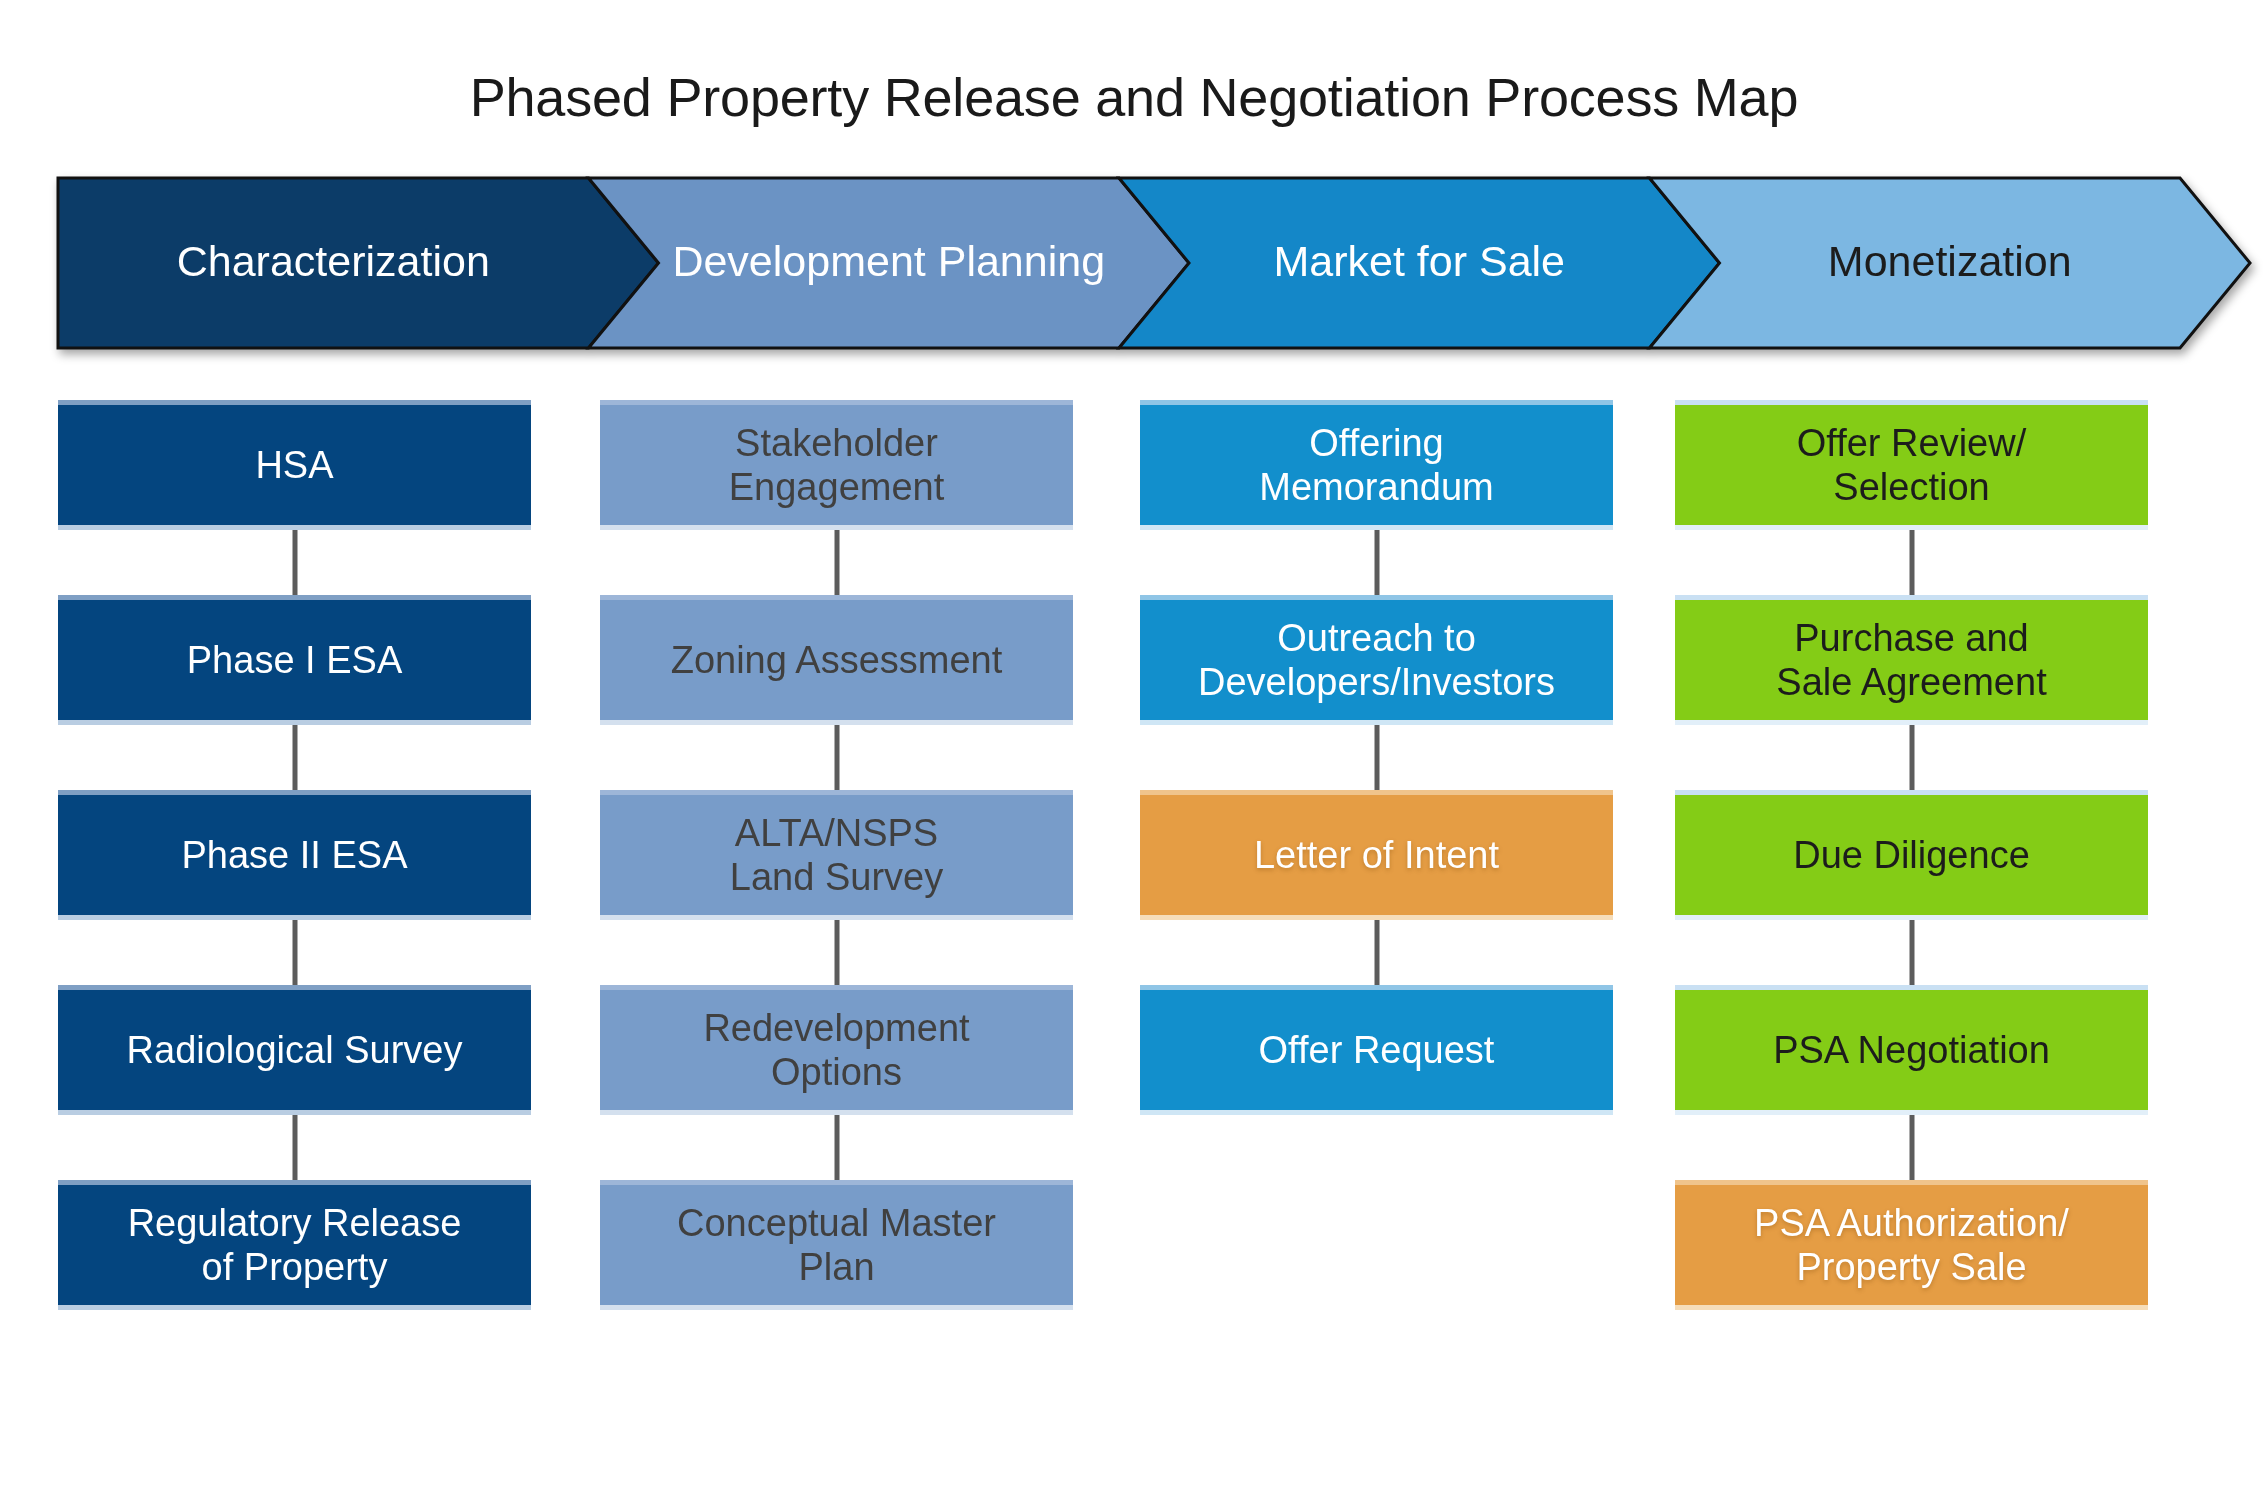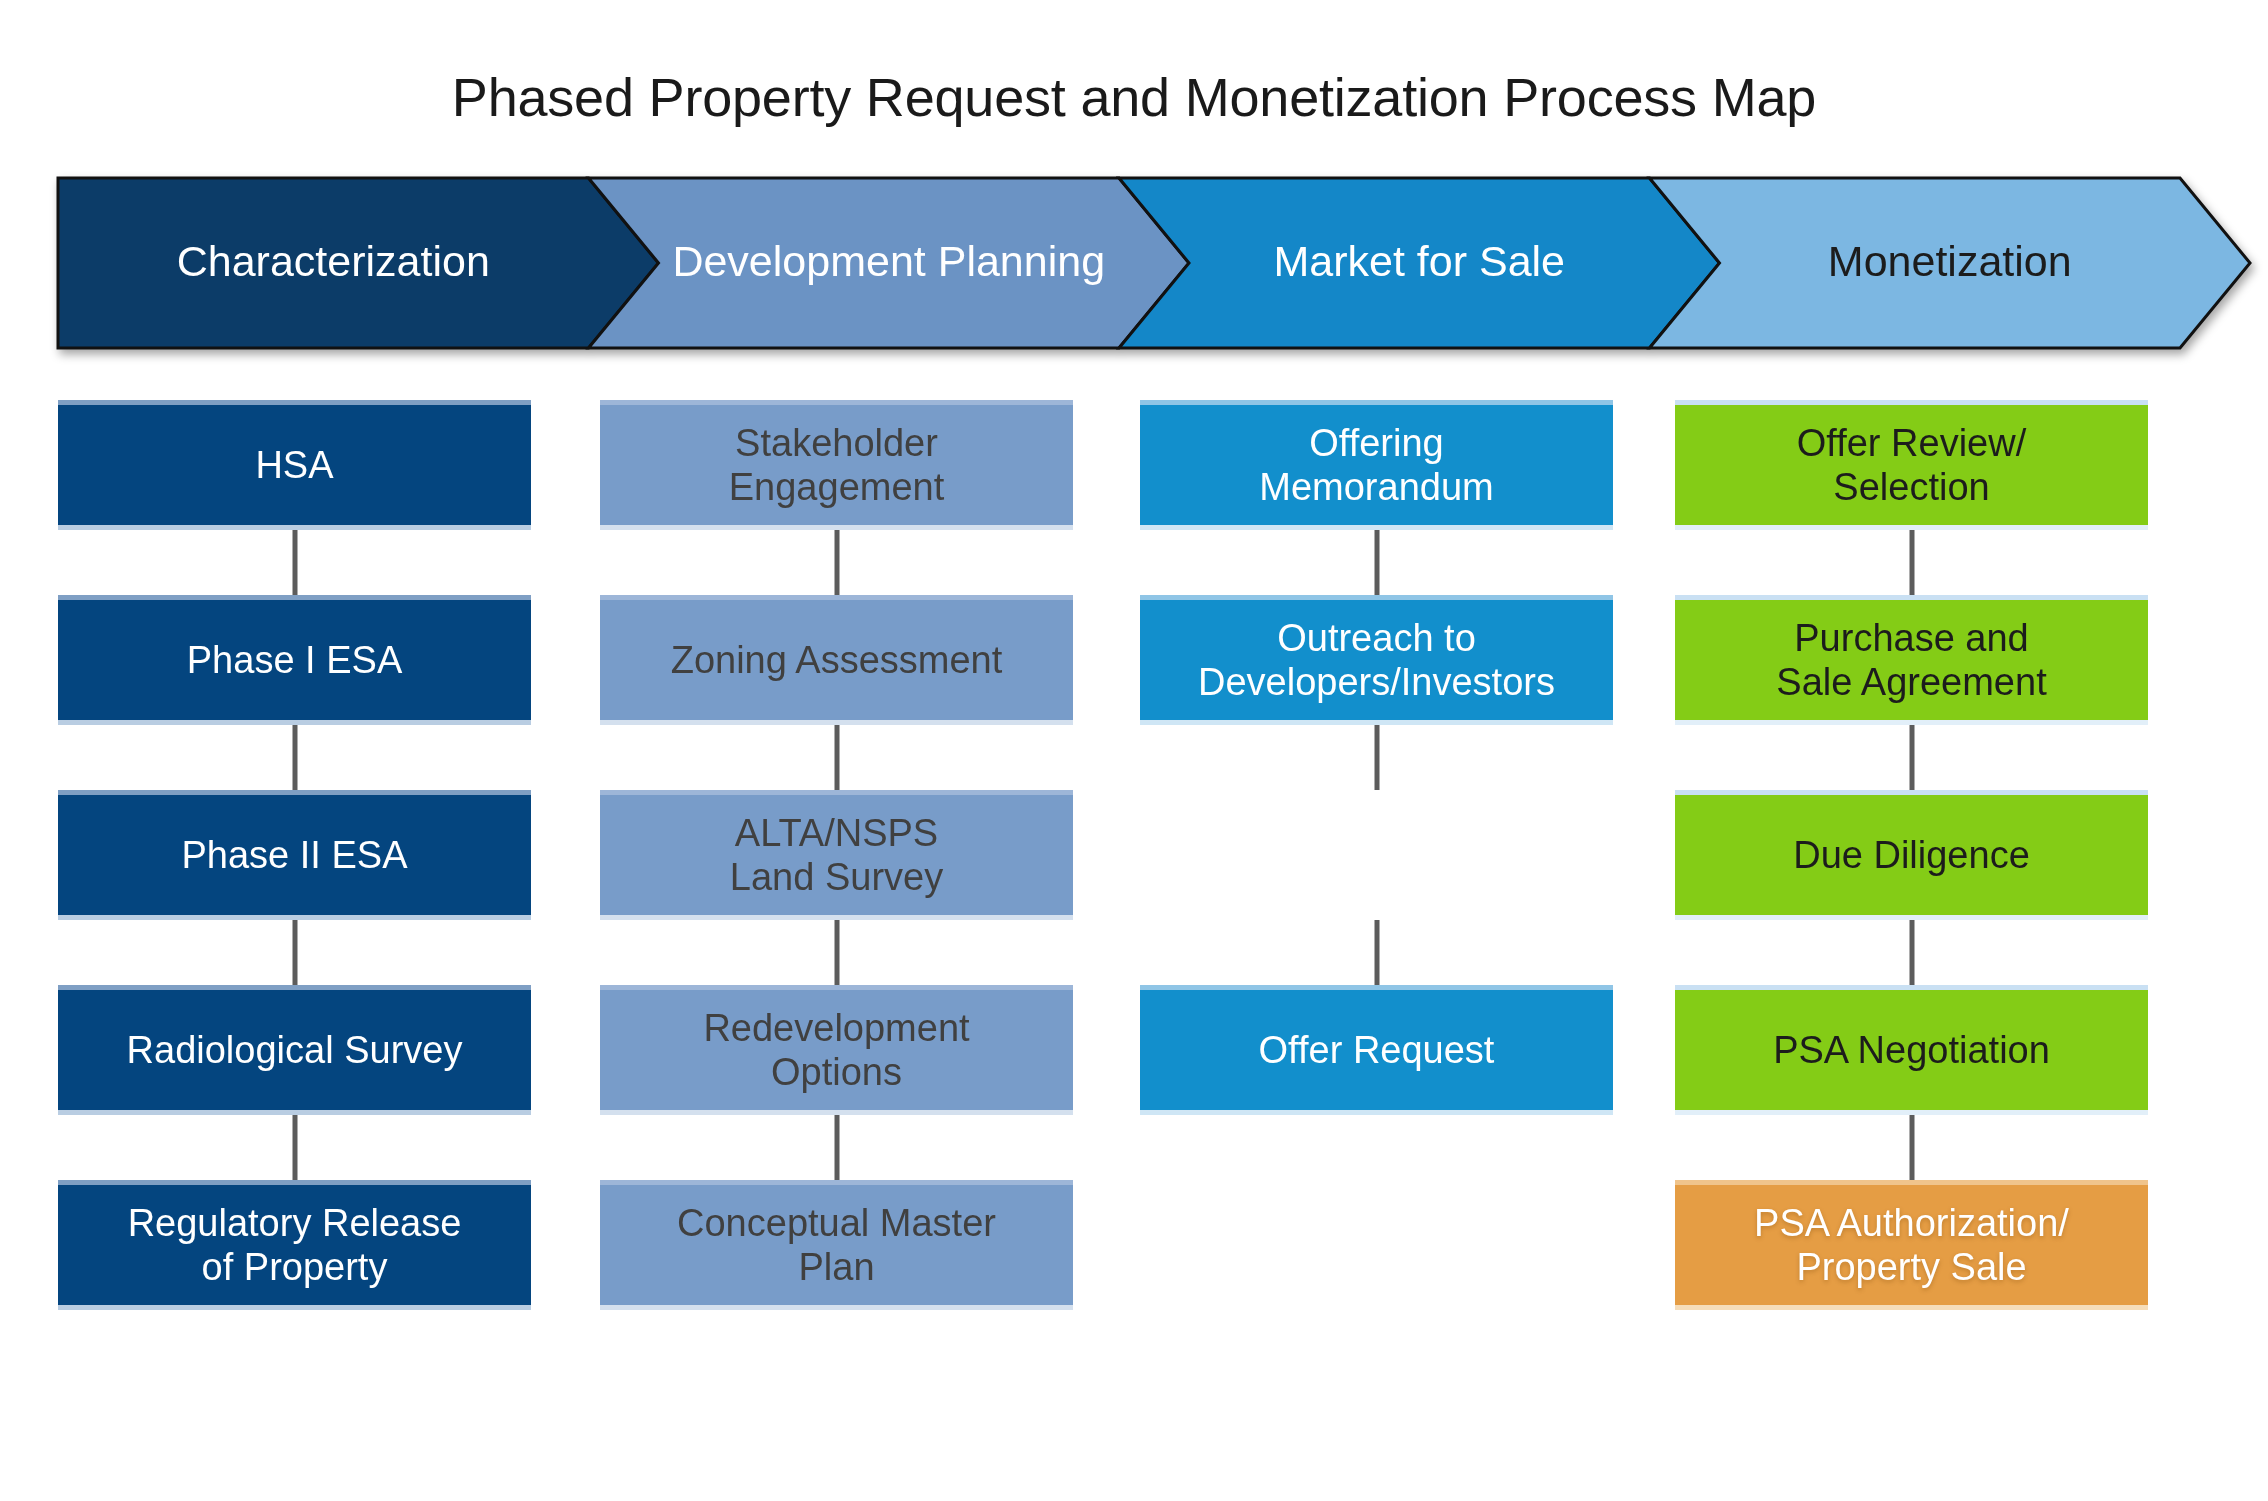--- a/index.html
+++ b/index.html
@@ -116,21 +116,21 @@
   .fill-navy   { background: #04457f; color: #ffffff; border-top-color: #7f9fc4; border-bottom-color: #b9cde2; }
   .fill-slate  { background: #789cc9; color: #404040; border-top-color: #9db6d8; border-bottom-color: #d4e0ee; }
   .fill-bright { background: #128fcc; color: #ffffff; border-top-color: #8fc5e6; border-bottom-color: #cfe6f5; }
   .fill-light  { background: #84cc16; color: #1c1c1c; border-top-color: #c9e0f3; border-bottom-color: #e2eff9; }
   .fill-orange { background: #e59d44; color: #ffffff; border-top-color: #f0c48b; border-bottom-color: #f6ddb9;
                  text-shadow: 0 2px 4px rgba(120,70,10,0.35); }
 </style>
 </head>
 <body>
 
-<h1 id="page-title">Phased Property Request and Monetization Process Map</h1>
+<h1 id="page-title">Phased Property Release and Negotiation Process Map</h1>
 
 <div id="phase-banner">
   <svg id="phase-banner-svg" viewBox="0 0 2192 170" preserveAspectRatio="none">
       <polygon points="0,0 530.5,0 600.5,85 530.5,170 0,170" fill="#0c3c68" stroke="#111111" stroke-width="3"></polygon>
       <text x="275.25" y="87" class="chev-label light">Characterization</text>
       <polygon points="530.5,0 1061,0 1131,85 1061,170 530.5,170 600.5,85" fill="#6b93c4" stroke="#111111" stroke-width="3"></polygon>
       <text x="830.75" y="87" class="chev-label light">Development Planning</text>
       <polygon points="1061,0 1591.5,0 1661.5,85 1591.5,170 1061,170 1131,85" fill="#1487c8" stroke="#111111" stroke-width="3"></polygon>
       <text x="1361.25" y="87" class="chev-label light">Market for Sale</text>
       <polygon points="1591.5,0 2122,0 2192,85 2122,170 1591.5,170 1661.5,85" fill="#7cb7e2" stroke="#111111" stroke-width="3"></polygon>
@@ -208,20 +208,23 @@
         </div>
         <div class="connector"></div>
       </div>
       <div class="step-slot">
         <div class="step-box fill-bright">
           <span class="step-text">Outreach to<br>Developers/Investors</span>
         </div>
         <div class="connector"></div>
       </div>
       <div class="step-slot">
+        <div class="step-box fill-orange">
+          <span class="step-text">Letter of Intent</span>
+        </div>
         <div class="connector"></div>
       </div>
       <div class="step-slot">
         <div class="step-box fill-bright">
           <span class="step-text">Offer Request</span>
         </div>
       </div>
     </div>
     <div class="column col-3">
       <div class="step-slot">

